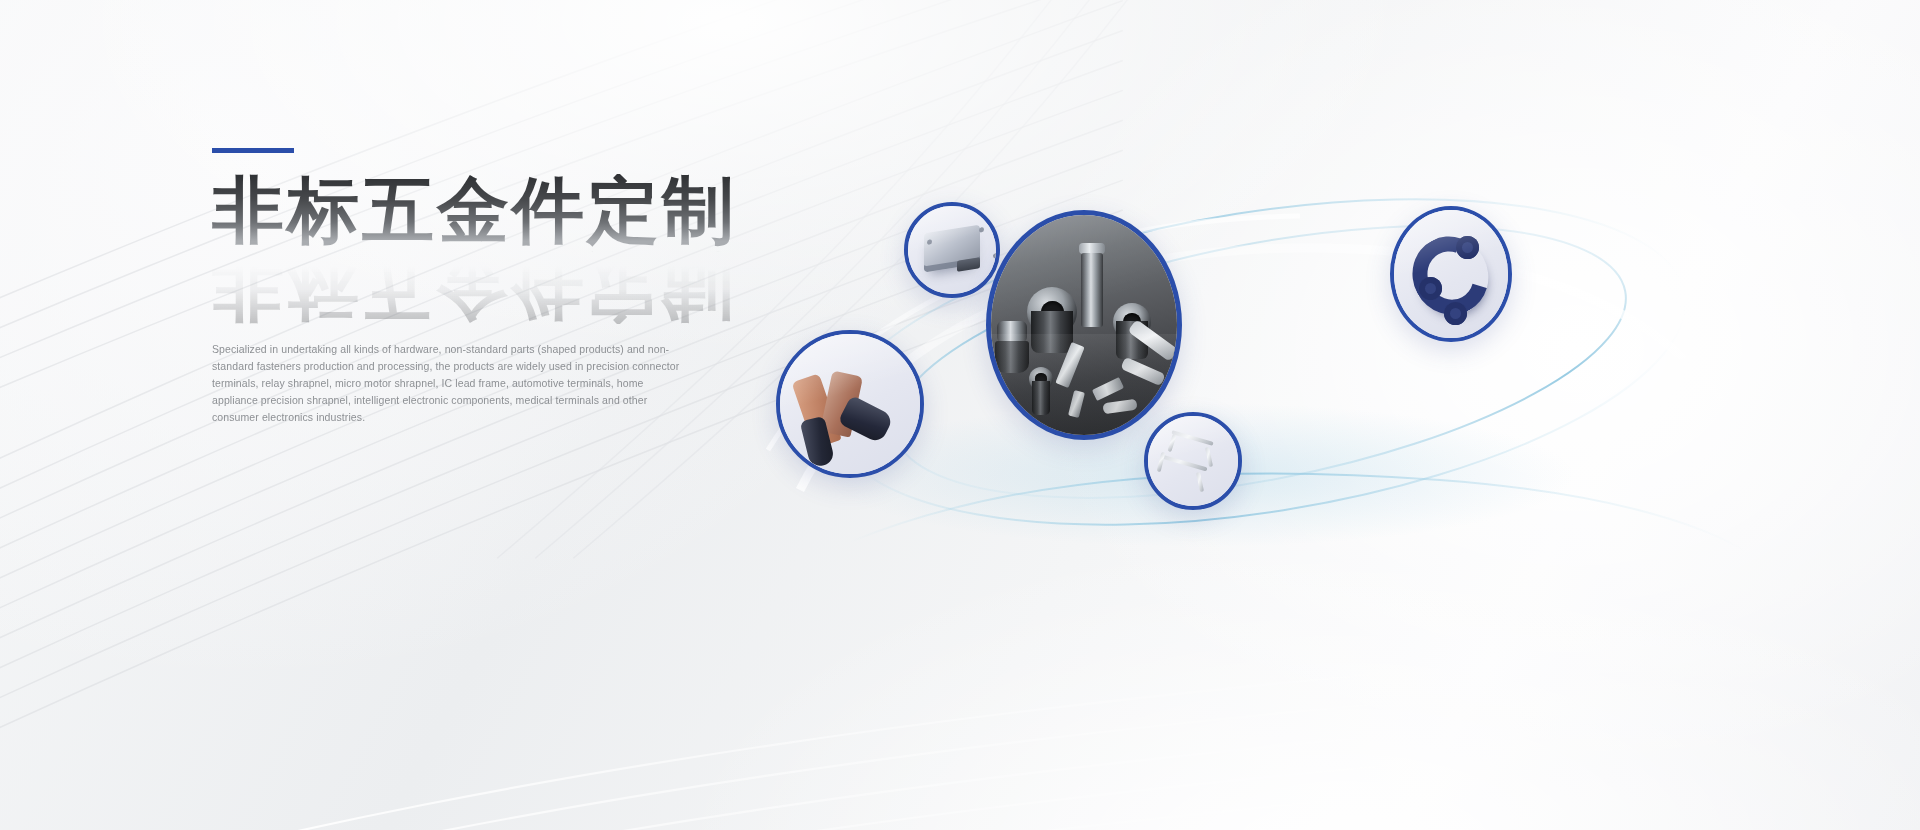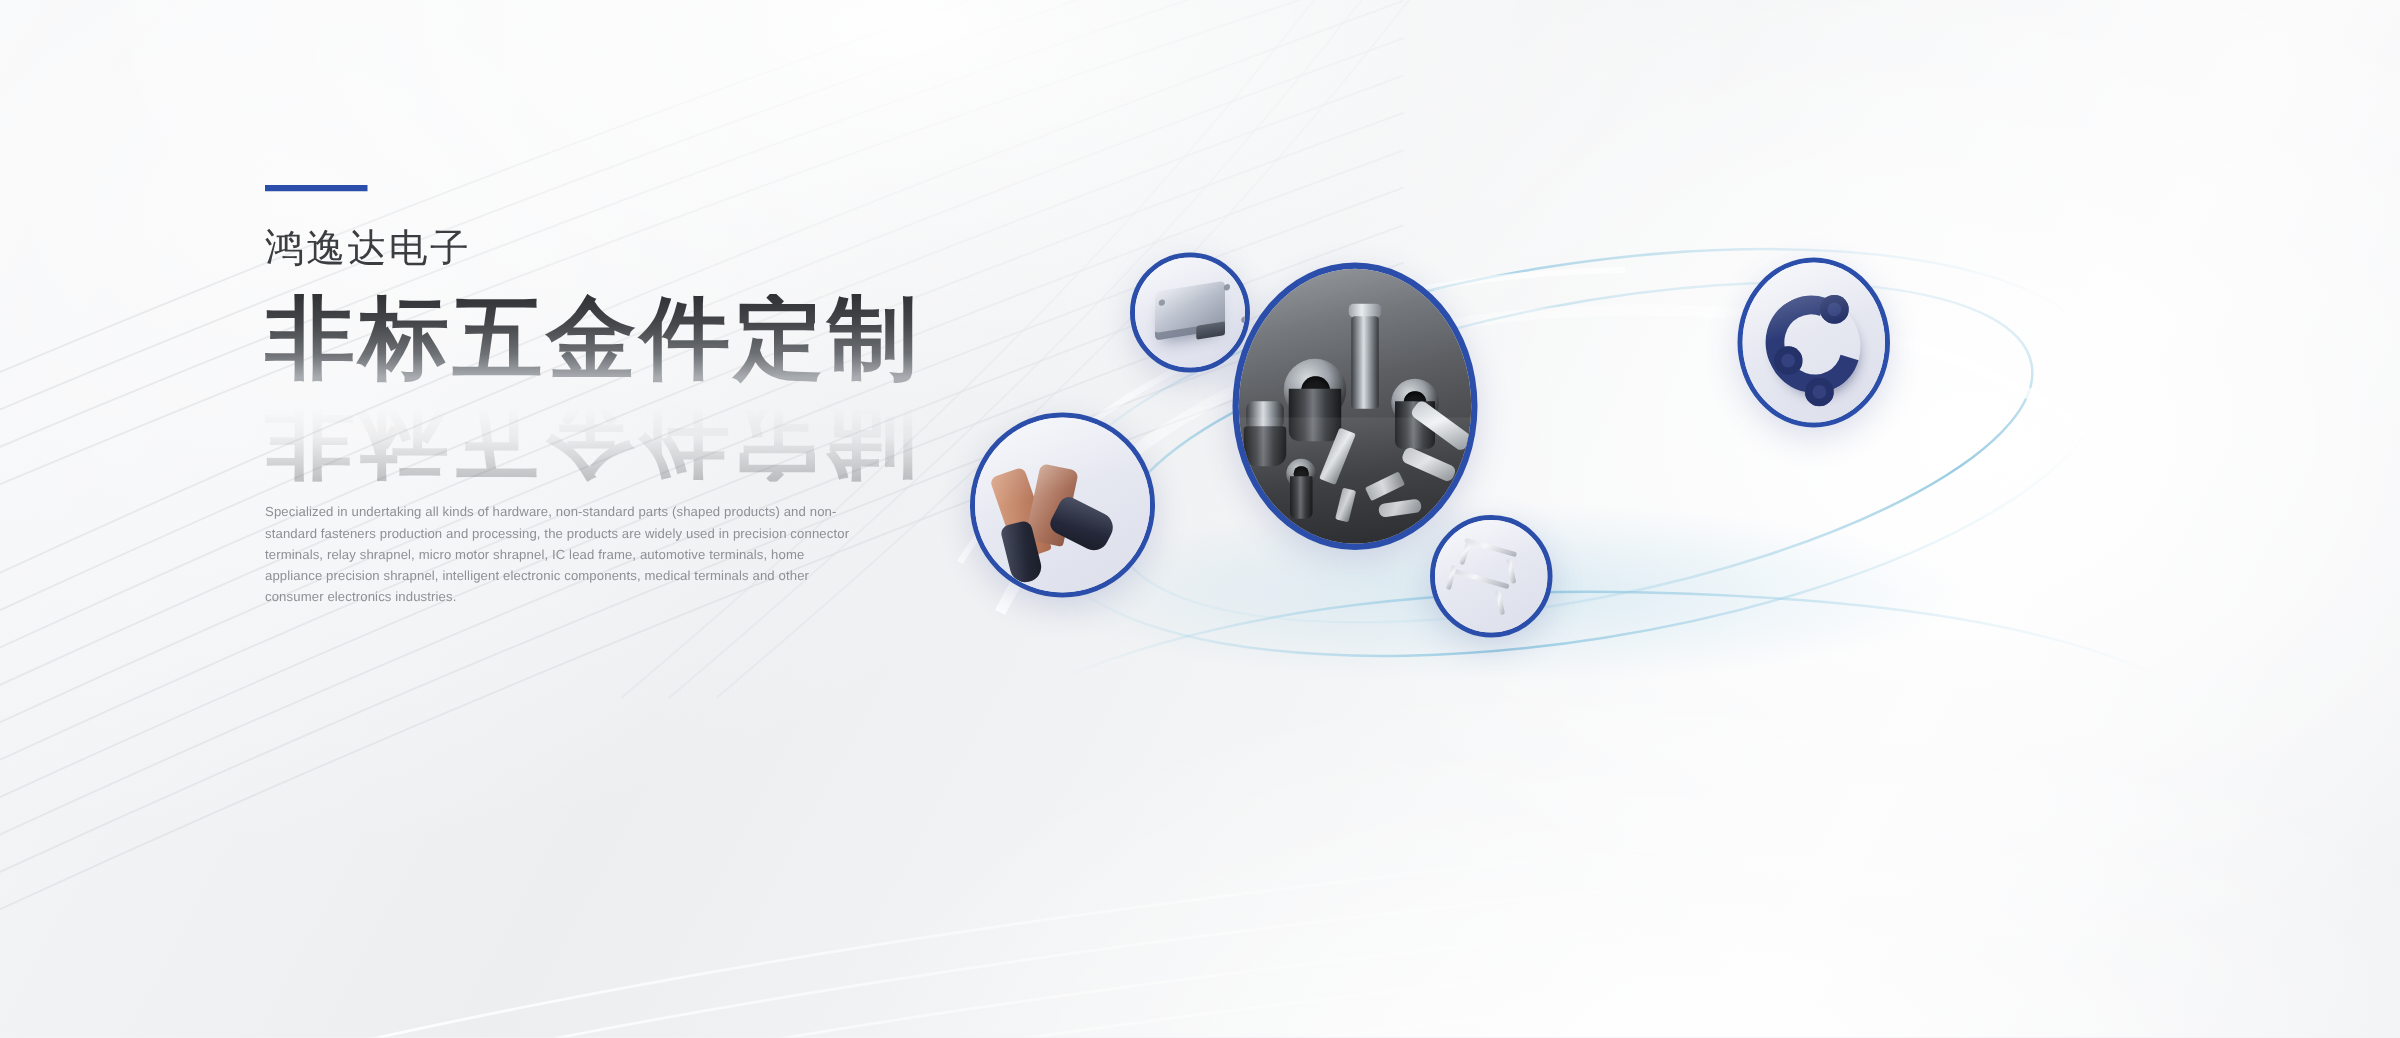--- a/index.html
+++ b/index.html
@@ -266,21 +266,20 @@
       </g>
     </svg>
   </div>
   <div class="glowtop"></div>
   <div class="glowbottom"></div>
 
   <div class="copy">
 
     <div class="rule"></div>
 
-    <div class="brand">鸿逸达电子</div>
 
     <div class="headline-wrap">
       <div class="headline">非标五金件定制</div>
       <div class="headline-reflect" aria-hidden="true">非标五金件定制</div>
     </div>
 
 
     <p class="para">Specialized in undertaking all kinds of hardware, non-standard parts (shaped products) and non-standard fasteners production and processing, the products are widely used in precision connector terminals, relay shrapnel, micro motor shrapnel, IC lead frame, automotive terminals, home appliance precision shrapnel, intelligent electronic components, medical terminals and other consumer electronics industries.</p>
   </div>
 

